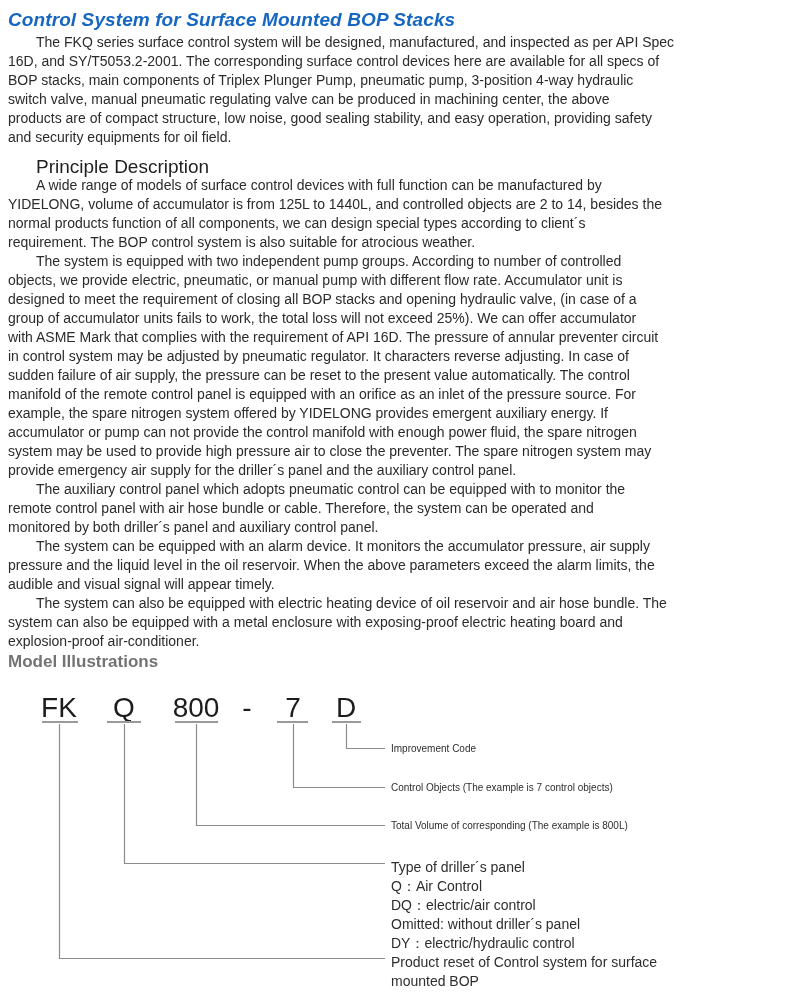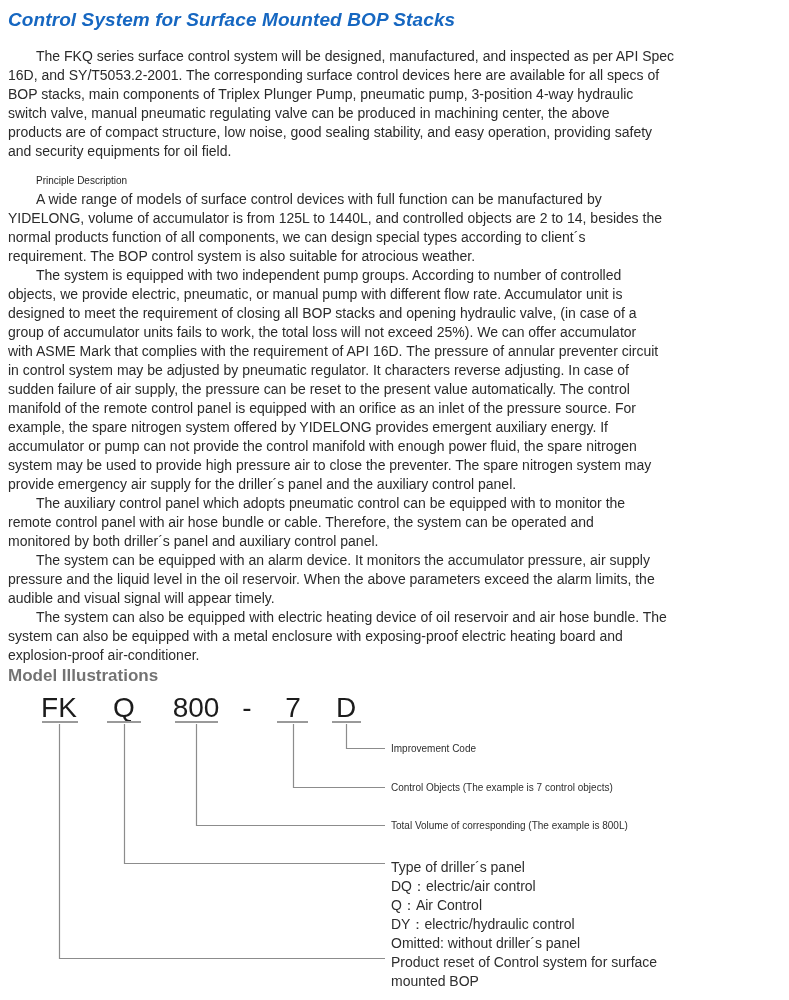--- a/index.html
+++ b/index.html
@@ -21,23 +21,23 @@
     font-weight: bold; font-style: italic;
     color: #1667c1;
     letter-spacing: 0.1px;
   }
   .para {
     font-size: 14px; line-height: 19px;
     white-space: pre-line;
     text-indent: 28px;
     color: #2b2b2b;
   }
-  .para.first { margin-top: 16px; }
+  .para.first { margin-top: 2px; }
   .sub-heading {
-    font-size: 10px; line-height: 19px;
+    font-size: 19px; line-height: 19px;
     margin-top: 10px;
     text-indent: 28px;
     color: #1f1f1f;
   }
   .section-heading {
     font-size: 17px; line-height: 22px;
     font-weight: bold;
     color: #737373;
   }
   
@@ -143,22 +143,22 @@
     <div class="useg" style="left:175px; width:43px"></div>
     <div class="useg" style="left:277px; width:31px"></div>
     <div class="useg" style="left:332px; width:29px"></div>
 
     <div class="dlabel" style="left:391px; top:49px">Improvement Code</div>
     <div class="dlabel" style="left:391px; top:88px">Control Objects (The example is 7 control objects)</div>
     <div class="dlabel" style="left:391px; top:126px">Total Volume of corresponding (The example is 800L)</div>
 
     <div class="panel-block">
       <div class="line">Type of driller´s panel</div>
+      <div class="line">Q：Air Control</div>
       <div class="line">DQ：electric/air control</div>
-      <div class="line">Q：Air Control</div>
+      <div class="line">Omitted: without driller´s panel</div>
       <div class="line">DY：electric/hydraulic control</div>
-      <div class="line">Omitted: without driller´s panel</div>
       <div class="multiline">Product reset of Control system for surface
 mounted BOP</div>
     </div>
 
   </div>
 </div>
 
 </body></html>

